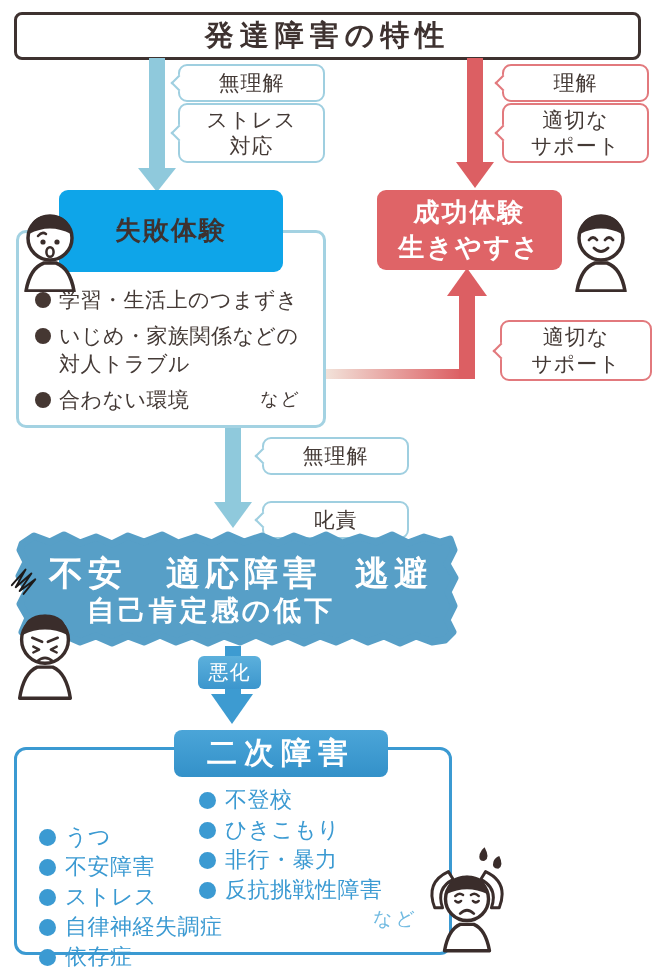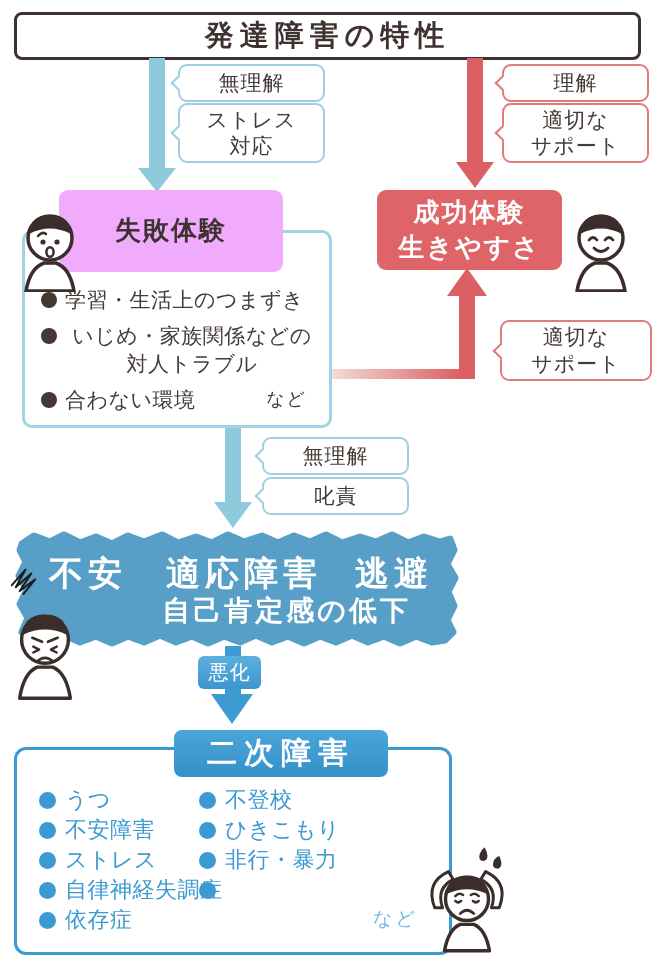--- a/index.html
+++ b/index.html
@@ -36,43 +36,43 @@
   }
   .bubble.blue::before{border-left:2px solid #9fcfe0;border-bottom:2px solid #9fcfe0;}
   .bubble.red::before{border-left:2px solid #e2797d;border-bottom:2px solid #e2797d;}
 
   
   .exp-box{
     position:absolute;border-radius:9px;display:flex;flex-direction:column;
     align-items:center;justify-content:center;font-size:26px;font-weight:700;
     line-height:1.35;letter-spacing:2px;text-align:center;
   }
-  #failure-box{left:59px;top:190px;width:224px;height:82px;background:#f0abfc;color:#3e3230;z-index:2;}
+  #failure-box{left:59px;top:190px;width:224px;height:82px;background:#0ea5e9;color:#3e3230;z-index:2;}
   #success-box{left:377px;top:190px;width:185px;height:80px;background:#df6467;color:#fff;z-index:2;font-family:Liberation Serif, serif;}
 
   
   #detail-box{
-    left:22px;top:230px;width:310px;height:198px;background:#fff;
+    left:16px;top:230px;width:310px;height:198px;background:#fff;
     border:3px solid #a3d2e2;border-radius:10px;box-sizing:border-box;
-    padding:54px 10px 0 16px;z-index:1;text-align:center;
+    padding:54px 10px 0 16px;z-index:1;
   }
   .d-row{display:flex;margin-bottom:9px;}
   .d-bullet{flex:none;width:16px;height:16px;border-radius:50%;background:#453732;margin:5px 8px 0 0;}
   .d-text{font-size:21px;color:#443a36;line-height:1.3;letter-spacing:0.5px;}
   #detail-etc{right:22px;bottom:14px;font-size:18px;color:#443a36;letter-spacing:2px;}
 
   
   #support-hbar{left:325px;top:369px;width:136px;height:10px;background:linear-gradient(90deg,#f2e3da,#dc5f63);}
   #support-vbar{left:459px;top:294px;width:16px;height:85px;background:#dc5f63;}
   #support-head{left:447px;top:268px;border-bottom:28px solid #dc5f63;}
 
   
   #stress-words{left:11px;top:528px;width:450px;height:124px;z-index:2;}
   .stress-word{position:absolute;color:#fff;font-weight:700;font-size:34px;letter-spacing:5px;white-space:nowrap;}
-  #stress-line2{position:absolute;left:0;top:64px;width:400px;text-align:right;color:#fff;font-weight:700;font-size:28px;letter-spacing:3px;}
+  #stress-line2{position:absolute;left:0;top:64px;width:400px;text-align:center;color:#fff;font-weight:700;font-size:28px;letter-spacing:3px;}
 
   
   #worsen-label{
     left:198px;top:656px;width:63px;height:33px;border-radius:6px;z-index:2;
     background:linear-gradient(180deg,#5cb0dc,#3c96cd);
     display:flex;align-items:center;justify-content:center;
     color:#fff;font-size:20px;letter-spacing:1px;
   }
 
   
@@ -80,21 +80,21 @@
     left:129px;top:730px;width:214px;height:47px;border-radius:8px;z-index:2;
     background:linear-gradient(180deg,#4ba5d8,#3391c9);
     display:flex;align-items:center;justify-content:center;
     color:#fff;font-size:30px;font-weight:700;letter-spacing:7px;margin-left:45px;
   }
   #secondary-box{
     left:14px;top:747px;width:438px;height:208px;background:#fff;
     border:3px solid #3b9ad2;border-radius:12px;box-sizing:border-box;z-index:1;
   }
   .s-col{position:absolute;top:35px;}
-  #s-col1{left:22px;}
+  #s-col1{left:22px;margin-top:37px;}
   #s-col2{left:182px;}
   .s-row{display:flex;height:30px;align-items:center;}
   .s-bullet{flex:none;width:17px;height:17px;border-radius:50%;background:#3b9ad2;margin-right:9px;}
   .s-text{font-size:22px;color:#3b9ad2;letter-spacing:0.5px;white-space:nowrap;}
   #secondary-etc{left:356px;top:156px;font-size:19px;color:#70bae1;letter-spacing:3px;}
 
   svg{display:block;}
 </style>
 </head>
 <body>
@@ -178,21 +178,21 @@
     <span>適切な</span>
     <span>サポート</span>
   </div>
 
   <div class="vbar" style="left:225px;top:428px;width:16px;height:74px;background:#8fc9dc;"></div>
   <div class="tri-down" style="left:214px;top:502px;border-top:26px solid #8fc9dc;"></div>
 
   <div class="bubble blue" style="left:262px;top:437px;width:143px;height:34px;">
     <span>無理解</span>
   </div>
-  <div class="bubble blue" style="left:262px;top:477px;width:143px;height:34px;">
+  <div class="bubble blue" style="left:262px;top:501px;width:143px;height:34px;">
     <span>叱責</span>
   </div>
 
   <svg class="abs" style="left:8px;top:526px;" width="458" height="126" viewBox="-4 -4 458 126">
     <path d="M10,14 L22,6 L38,12 L52,5 L68,13 L84,7 L100,14 L116,6 L132,12 L150,5 L166,13 L184,7 L200,13 L216,5 L232,12 L250,6 L266,13 L282,6 L298,12 L314,5 L330,13 L348,7 L364,12 L380,5 L396,13 L412,7 L428,12 L438,9 L442,20 L435,34 L443,48 L436,62 L442,76 L435,90 L441,102 L433,110 L420,112 L404,106 L388,113 L372,106 L356,112 L340,105 L324,112 L308,106 L292,113 L276,106 L260,112 L244,105 L228,112 L212,106 L196,113 L180,106 L164,112 L148,105 L132,112 L116,106 L100,113 L84,106 L68,112 L52,105 L36,112 L20,106 L10,102 L16,88 L8,74 L15,60 L7,46 L14,32 L8,20 Z" fill="#579fc7" stroke="#579fc7" stroke-width="7" stroke-linejoin="round"></path>
   </svg>
   <div id="stress-words" class="abs">
     <span class="stress-word" style="left:38px;top:23px;">不安</span>
     <span class="stress-word" style="left:155px;top:23px;">適応障害</span>
     <span class="stress-word" style="left:344px;top:23px;">逃避</span>
@@ -251,20 +251,21 @@
       <div class="s-row">
           <span class="s-bullet"></span>
           <span class="s-text">ひきこもり</span>
         </div>
       <div class="s-row">
           <span class="s-bullet"></span>
           <span class="s-text">非行・暴力</span>
         </div>
       <div class="s-row">
           <span class="s-bullet"></span>
+          <span class="s-text">反抗挑戦性障害</span>
         </div>
     </div>
     <span id="secondary-etc" class="abs">など</span>
   </div>
 
   <svg class="abs" style="left:423px;top:843px;z-index:3;" width="88" height="110" viewBox="0 0 90 112">
     <path d="M63,4 Q69,15 63,18 Q56,19 58,11 Q60,6 63,4 Z" fill="#3a2d2b"></path>
     <path d="M78,13 Q83,23 77,26 Q70,26 72,19 Q73,15 78,13 Z" fill="#3a2d2b"></path>
     <path d="M12,66 Q2,40 26,29 L31,37 Q13,46 20,66 Z" fill="#fff" stroke="#3a2d2b" stroke-width="3" stroke-linejoin="round"></path>
     <path d="M78,66 Q88,40 64,29 L59,37 Q77,46 70,66 Z" fill="#fff" stroke="#3a2d2b" stroke-width="3" stroke-linejoin="round"></path>

